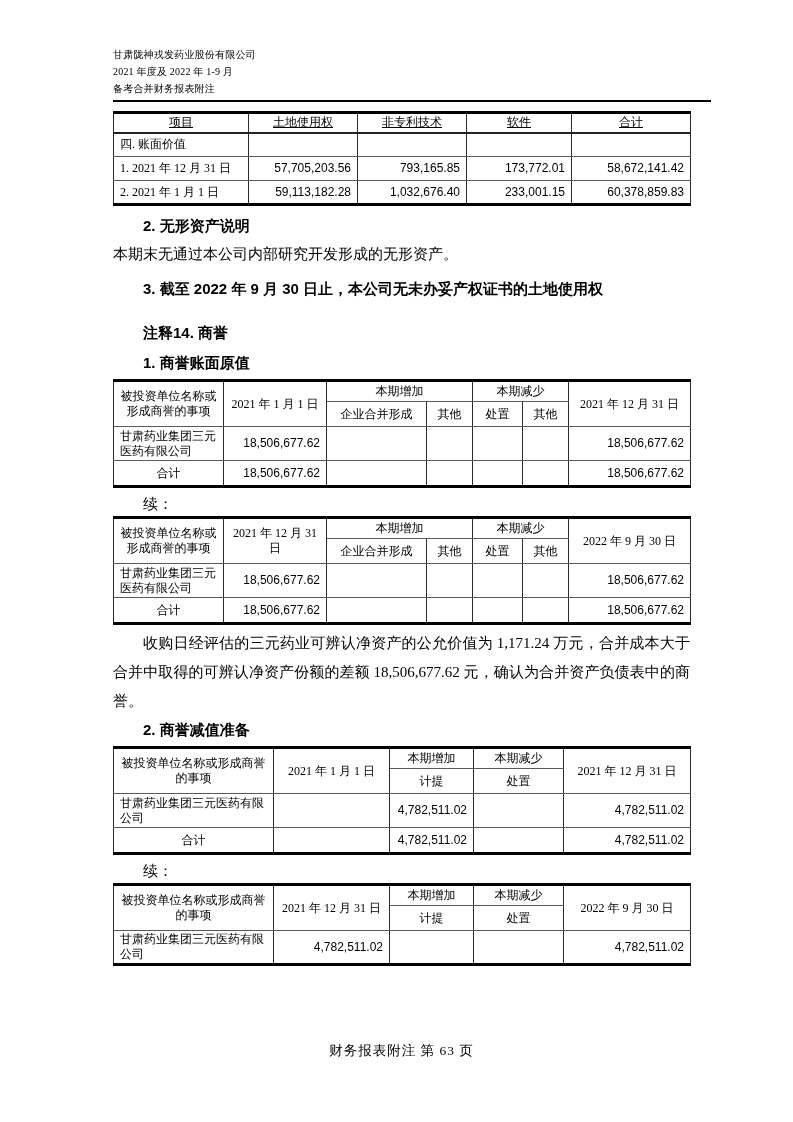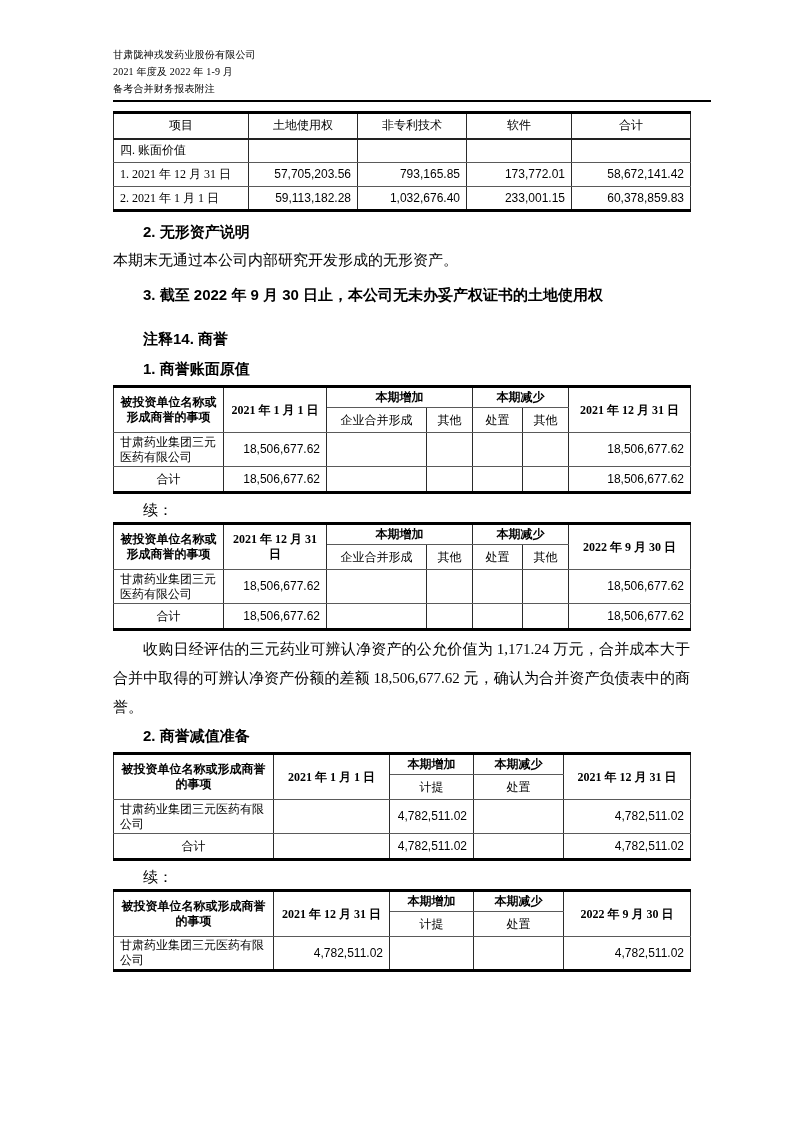--- a/index.html
+++ b/index.html
@@ -13,23 +13,23 @@
   table.tbl{border-collapse:collapse;table-layout:fixed;width:577px;
             border-top:3px solid #000;border-bottom:3px solid #000;}
   table.tbl td{border:1px solid #5a5a5a;border-left:1px solid #2b2b2b;border-right:1px solid #2b2b2b;
             padding:1px 6px;font-size:12px;vertical-align:middle;overflow:hidden;line-height:15px;}
   table.tbl{border-left:1px solid #000;border-right:1px solid #000;}
   .ch{text-align:center;font-size:12.5px;}
   .lft{text-align:left;font-size:12.5px;}
   .num{text-align:right;font-family:"Liberation Sans","DejaVu Sans",sans-serif;font-size:12px;}
   .nw{white-space:nowrap;}
   .t1 tr{height:24px;}
-  .t1 tr.hr{height:26px;}
+  .t1 tr.hr{height:20px;text-decoration:underline;}
   .t1 tr.hr td{border-bottom:2px solid #222;}
-  tr.h1{height:21px;font-weight:bold;}
+  tr.h1{height:21px;}
   tr.h2{height:25px;}
   tr.dr{height:34px;}
   tr.tr2{height:26px;}
   .mt6{margin-top:6px;}
 
   .hd{font-family:"Liberation Sans","DejaVu Sans",sans-serif;font-weight:700;
       font-size:15px;line-height:20px;margin:10px 0 0 30px;}
   .hd.big-gap{margin-top:24px;}
   .para{width:577px;font-size:15px;line-height:29px;text-align:justify;margin:4px 0 0 0;}
   .ti{text-indent:2em;}
@@ -253,13 +253,14 @@
     <tr class="dr">
       <td class="lft">甘肃药业集团三元医药有限公司</td>
       <td class="num">4,782,511.02</td>
       <td class="num"></td>
       <td class="num"></td>
       <td class="num">4,782,511.02</td>
     </tr>
   </tbody>
     </table>
 
+  <div class="footer">财务报表附注 第 63 页</div>
 </div>
 
 </body></html>

